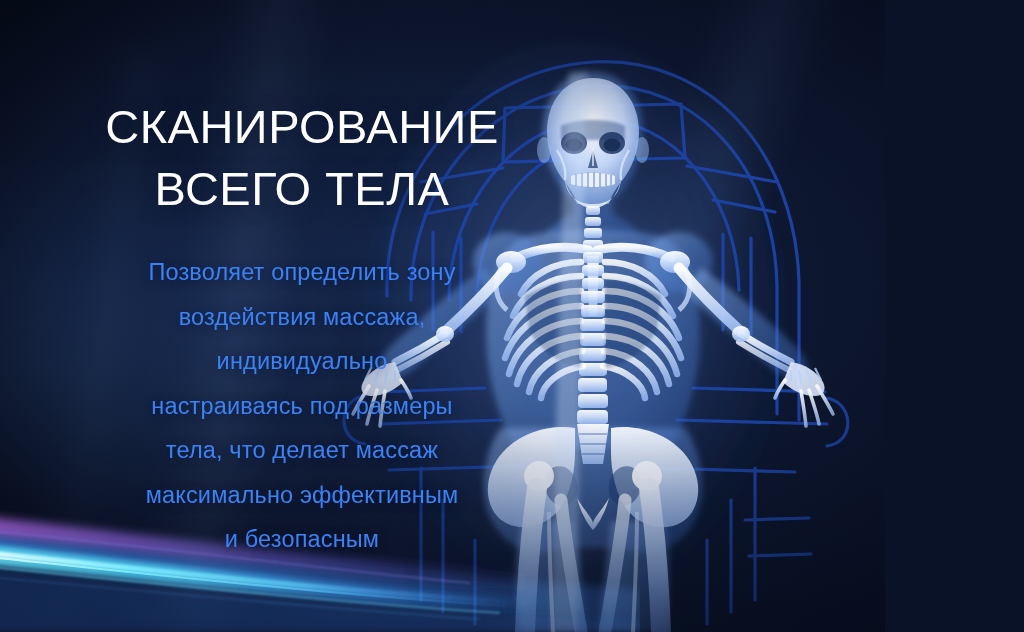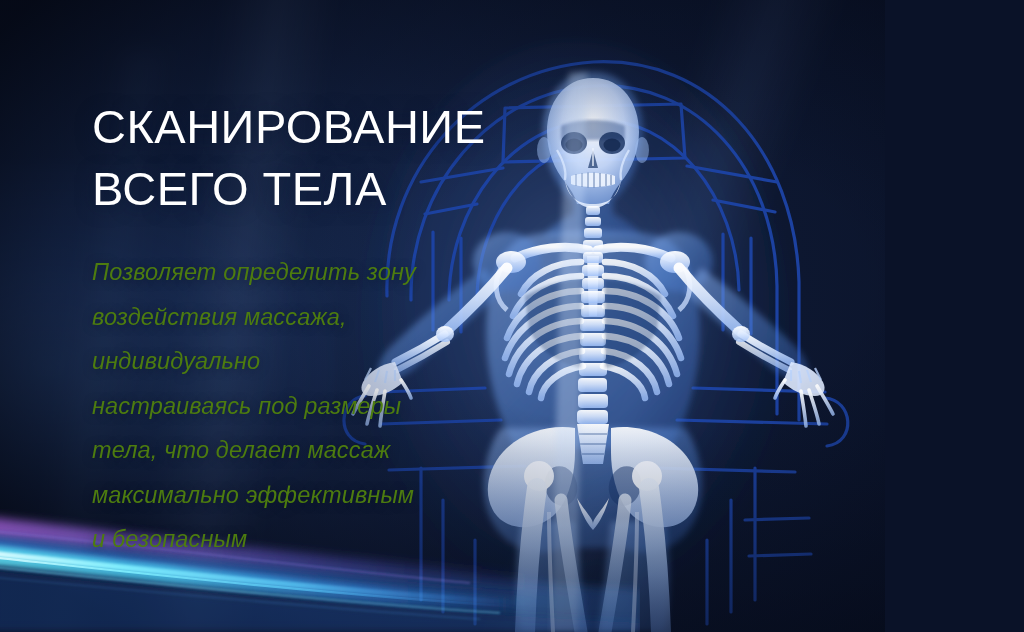--- a/index.html
+++ b/index.html
@@ -2,21 +2,21 @@
 <html><head>
 <meta charset="utf-8">
 <style>
   * { margin:0; padding:0; box-sizing:border-box; }
   html,body { width:1024px; height:632px; overflow:hidden; }
   body {
     font-family:"Liberation Sans", sans-serif;
     background:#0a1228;
     position:relative;
   }
-  #stage { position:absolute; inset:0; width:885px; height:632px; overflow:hidden; }
+  #stage { position:absolute; inset:0; width:885px; height:632px; overflow:hidden;text-align:center; }
 
   
   .bg-base {
     position:absolute; inset:0;
     background:
       radial-gradient(120% 95% at 6% 46%, #1c3160 0%, #17294f 24%, #121f3e 48%, #0d1730 70%, #0a1228 100%),
       linear-gradient(90deg,#16294f 0%,#132245 30%,#0e1a36 58%,#0a1430 80%,#081025 100%);
   }
   .bg-vignette {
     position:absolute; inset:0;
@@ -48,22 +48,22 @@
 
   
   .text-col { position:absolute; left:92px; top:96px; width:420px; }
   .headline {
     font-size:47px; line-height:62px; color:#ffffff;
     font-weight:500; letter-spacing:.5px; white-space:pre-line;
     text-shadow:0 2px 18px rgba(10,20,50,.55);
   }
   .body-copy {
     margin-top:30px; font-size:23.5px; line-height:44.5px;
-    color:#4d7c0f; font-weight:400; letter-spacing:.15px;
-    white-space:pre-line; text-shadow:0 1px 10px rgba(8,16,40,.5);font-style:italic;
+    color:#3b82f6; font-weight:400; letter-spacing:.15px;
+    white-space:pre-line; text-shadow:0 1px 10px rgba(8,16,40,.5);
   }
 </style>
 </head>
 <body>
 
 <div id="stage">
 
   <div class="bg-base"></div>
   <div class="glow-left"></div>
   <div class="ray ray-a"></div>

